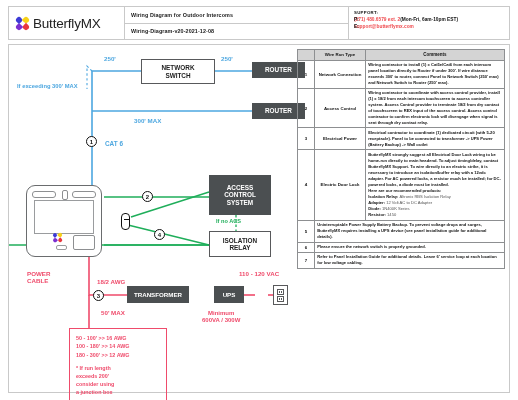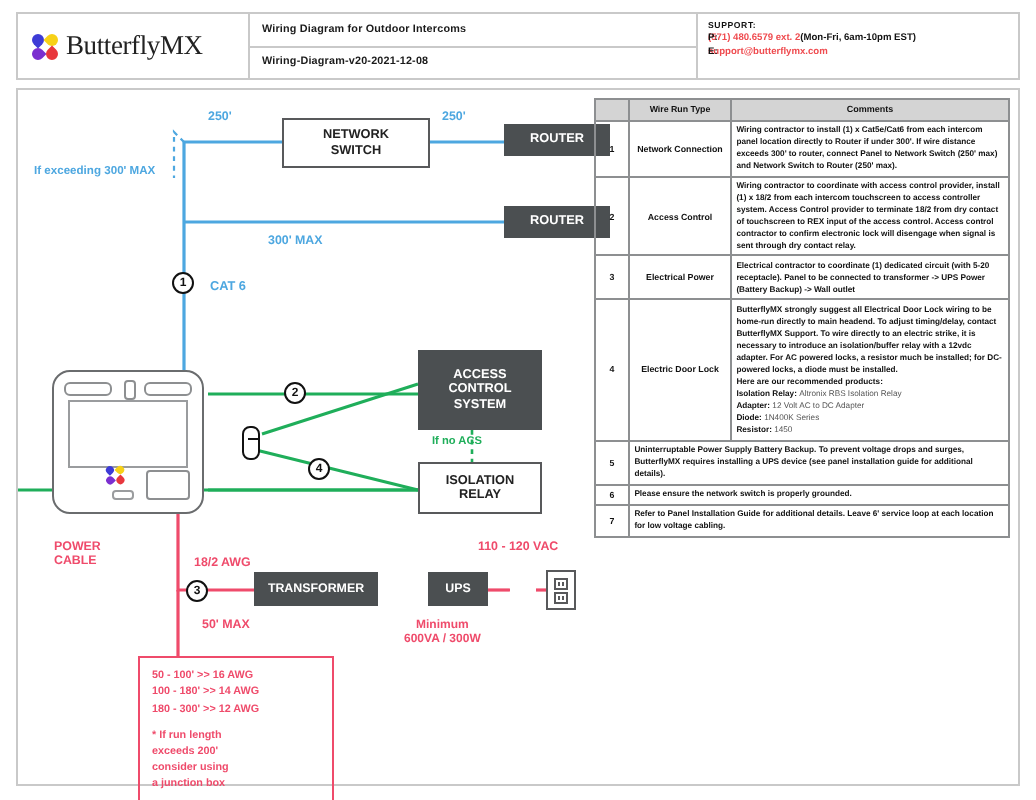--- a/index.html
+++ b/index.html
@@ -1,21 +1,21 @@
 <!DOCTYPE html>
 <html><head>
 <meta charset="utf-8">
 <style>
   html,body{margin:0;padding:0;background:#ffffff;}
   body{width:518px;height:400px;overflow:hidden;font-family:"Liberation Sans",sans-serif;color:#111;}
   .page{position:relative;width:518px;height:400px;background:#fff;box-sizing:border-box;padding:6px 8px 6px 8px;}
 
   
   .header{display:flex;border:1px solid #c9c9c9;height:34px;box-sizing:border-box;}
-  .hdr-logo{width:116px;border-right:1px solid #c9c9c9;display:flex;align-items:center;gap:4px;padding-left:7px;box-sizing:border-box;font-family:Liberation Serif, serif;}
+  .hdr-logo{width:116px;border-right:1px solid #c9c9c9;display:flex;align-items:center;gap:4px;padding-left:7px;box-sizing:border-box;}
   .bflogo{width:13px;height:13px;position:relative;flex:0 0 auto;}
   .bflogo i{position:absolute;width:6px;height:6px;border-radius:50% 50% 50% 0;}
   .bflogo i:nth-child(1){left:0;top:0;background:#3d3bd6;transform:rotate(-45deg);}
   .bflogo i:nth-child(2){right:0;top:0;background:#f7d117;transform:rotate(45deg);}
   .bflogo i:nth-child(3){left:0;bottom:0;background:#7b2fd0;transform:rotate(-135deg);}
   .bflogo i:nth-child(4){right:0;bottom:0;background:#e8373d;transform:rotate(135deg);}
   .brand{font-size:13.5px;letter-spacing:-.2px;color:#222;}
   .hdr-mid{flex:1;border-right:1px solid #c9c9c9;display:flex;flex-direction:column;box-sizing:border-box;}
   .hdr-mid .r{flex:1;display:flex;align-items:center;padding-left:6px;font-size:5.4px;font-weight:bold;color:#1a1a1a;letter-spacing:.1px;}
   .hdr-mid .r.top{border-bottom:1px solid #c9c9c9;}

